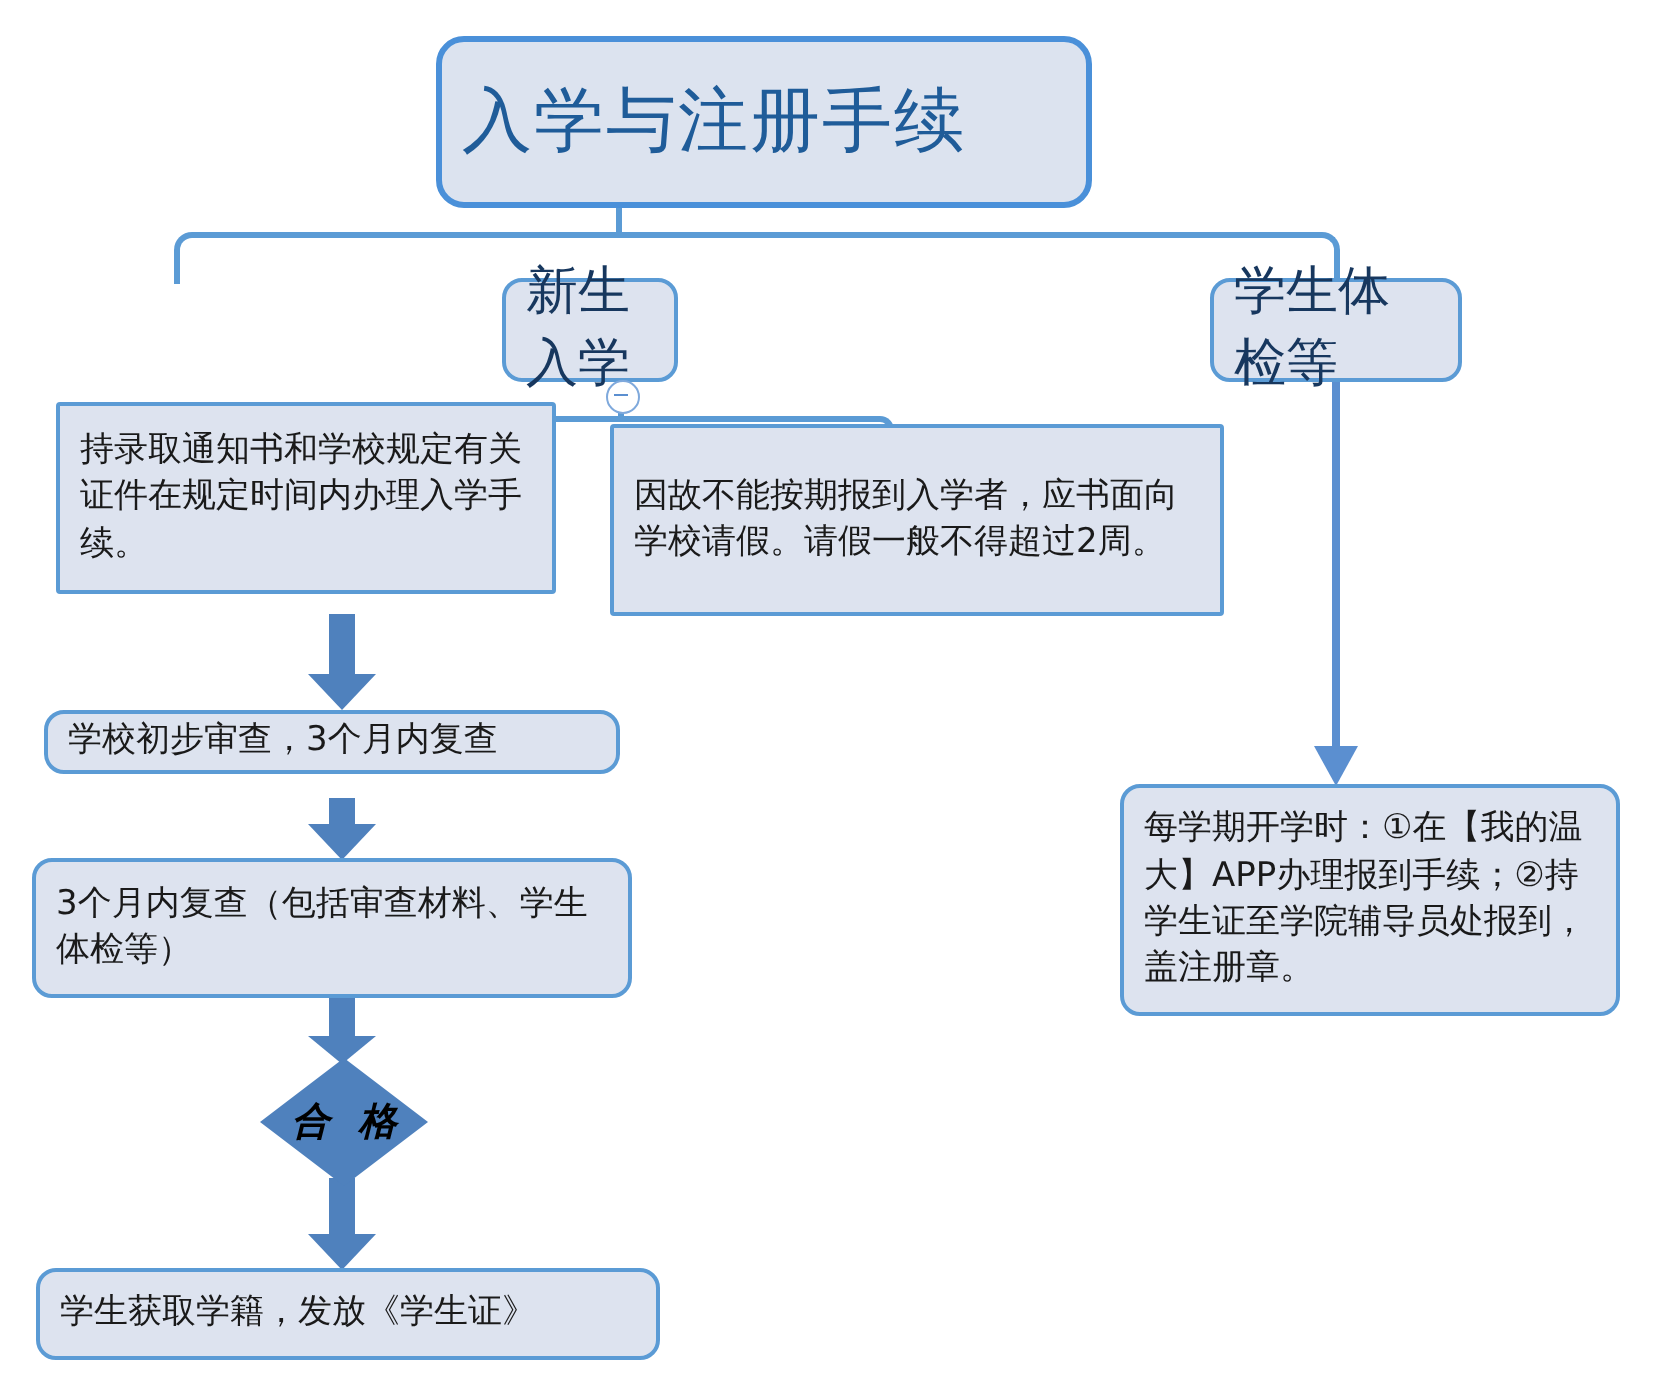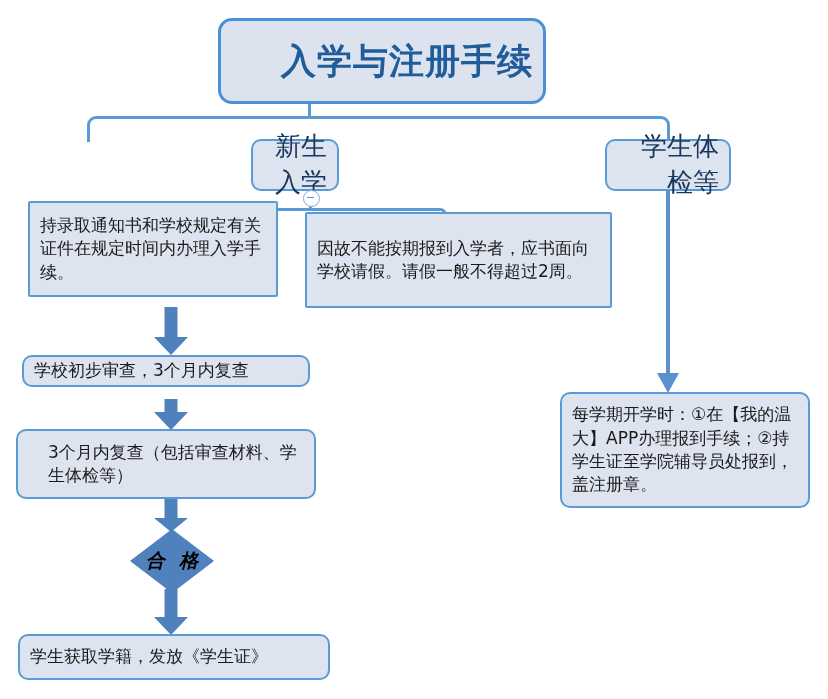--- a/index.html
+++ b/index.html
@@ -44,49 +44,49 @@
     left: 218px;
     top: 18px;
     width: 328px;
     height: 86px;
     border: 3px solid #4A90D9;
     border-radius: 14px;
     background: #DCE3EF;
     justify-content: center;
   }
   #title-node .txt {
-    text-align: right;
+    text-align: left;
     font-size: 35px;
-    font-weight: bold;
+    font-weight: normal;
     color: #1F5C99;
     letter-spacing: 1px;
   }
 
   
   .branch-node .txt {
-    text-align: right;
+    text-align: left;
     font-size: 26px;
     color: #17375E;
   }
   #branch-new {
     left: 251px; top: 139px; width: 88px; height: 52px;
     justify-content: center;
   }
   #branch-old {
     left: 605px; top: 139px; width: 126px; height: 52px;
     justify-content: center;
   }
 
   
   .detail .txt { font-size: 17px; color: #1A1A1A; }
 
   #box-enroll-docs { left: 28px;  top: 201px; width: 250px; height: 96px; }
   #box-leave       { left: 305px; top: 212px; width: 307px; height: 96px; }
   #box-review1     { left: 22px;  top: 355px; width: 288px; height: 32px; }
-  #box-review2     { left: 16px;  top: 429px; width: 300px; height: 70px; padding-left: 20px; }
+  #box-review2     { left: 16px;  top: 429px; width: 300px; height: 70px; }
   #box-result      { left: 18px;  top: 634px; width: 312px; height: 46px; align-items: center; }
   #box-register    { left: 560px; top: 392px; width: 250px; height: 116px; }
 
   
   #diamond-pass {
     position: absolute;
     left: 130px;
     top: 529px;
     width: 84px;
     height: 64px;

